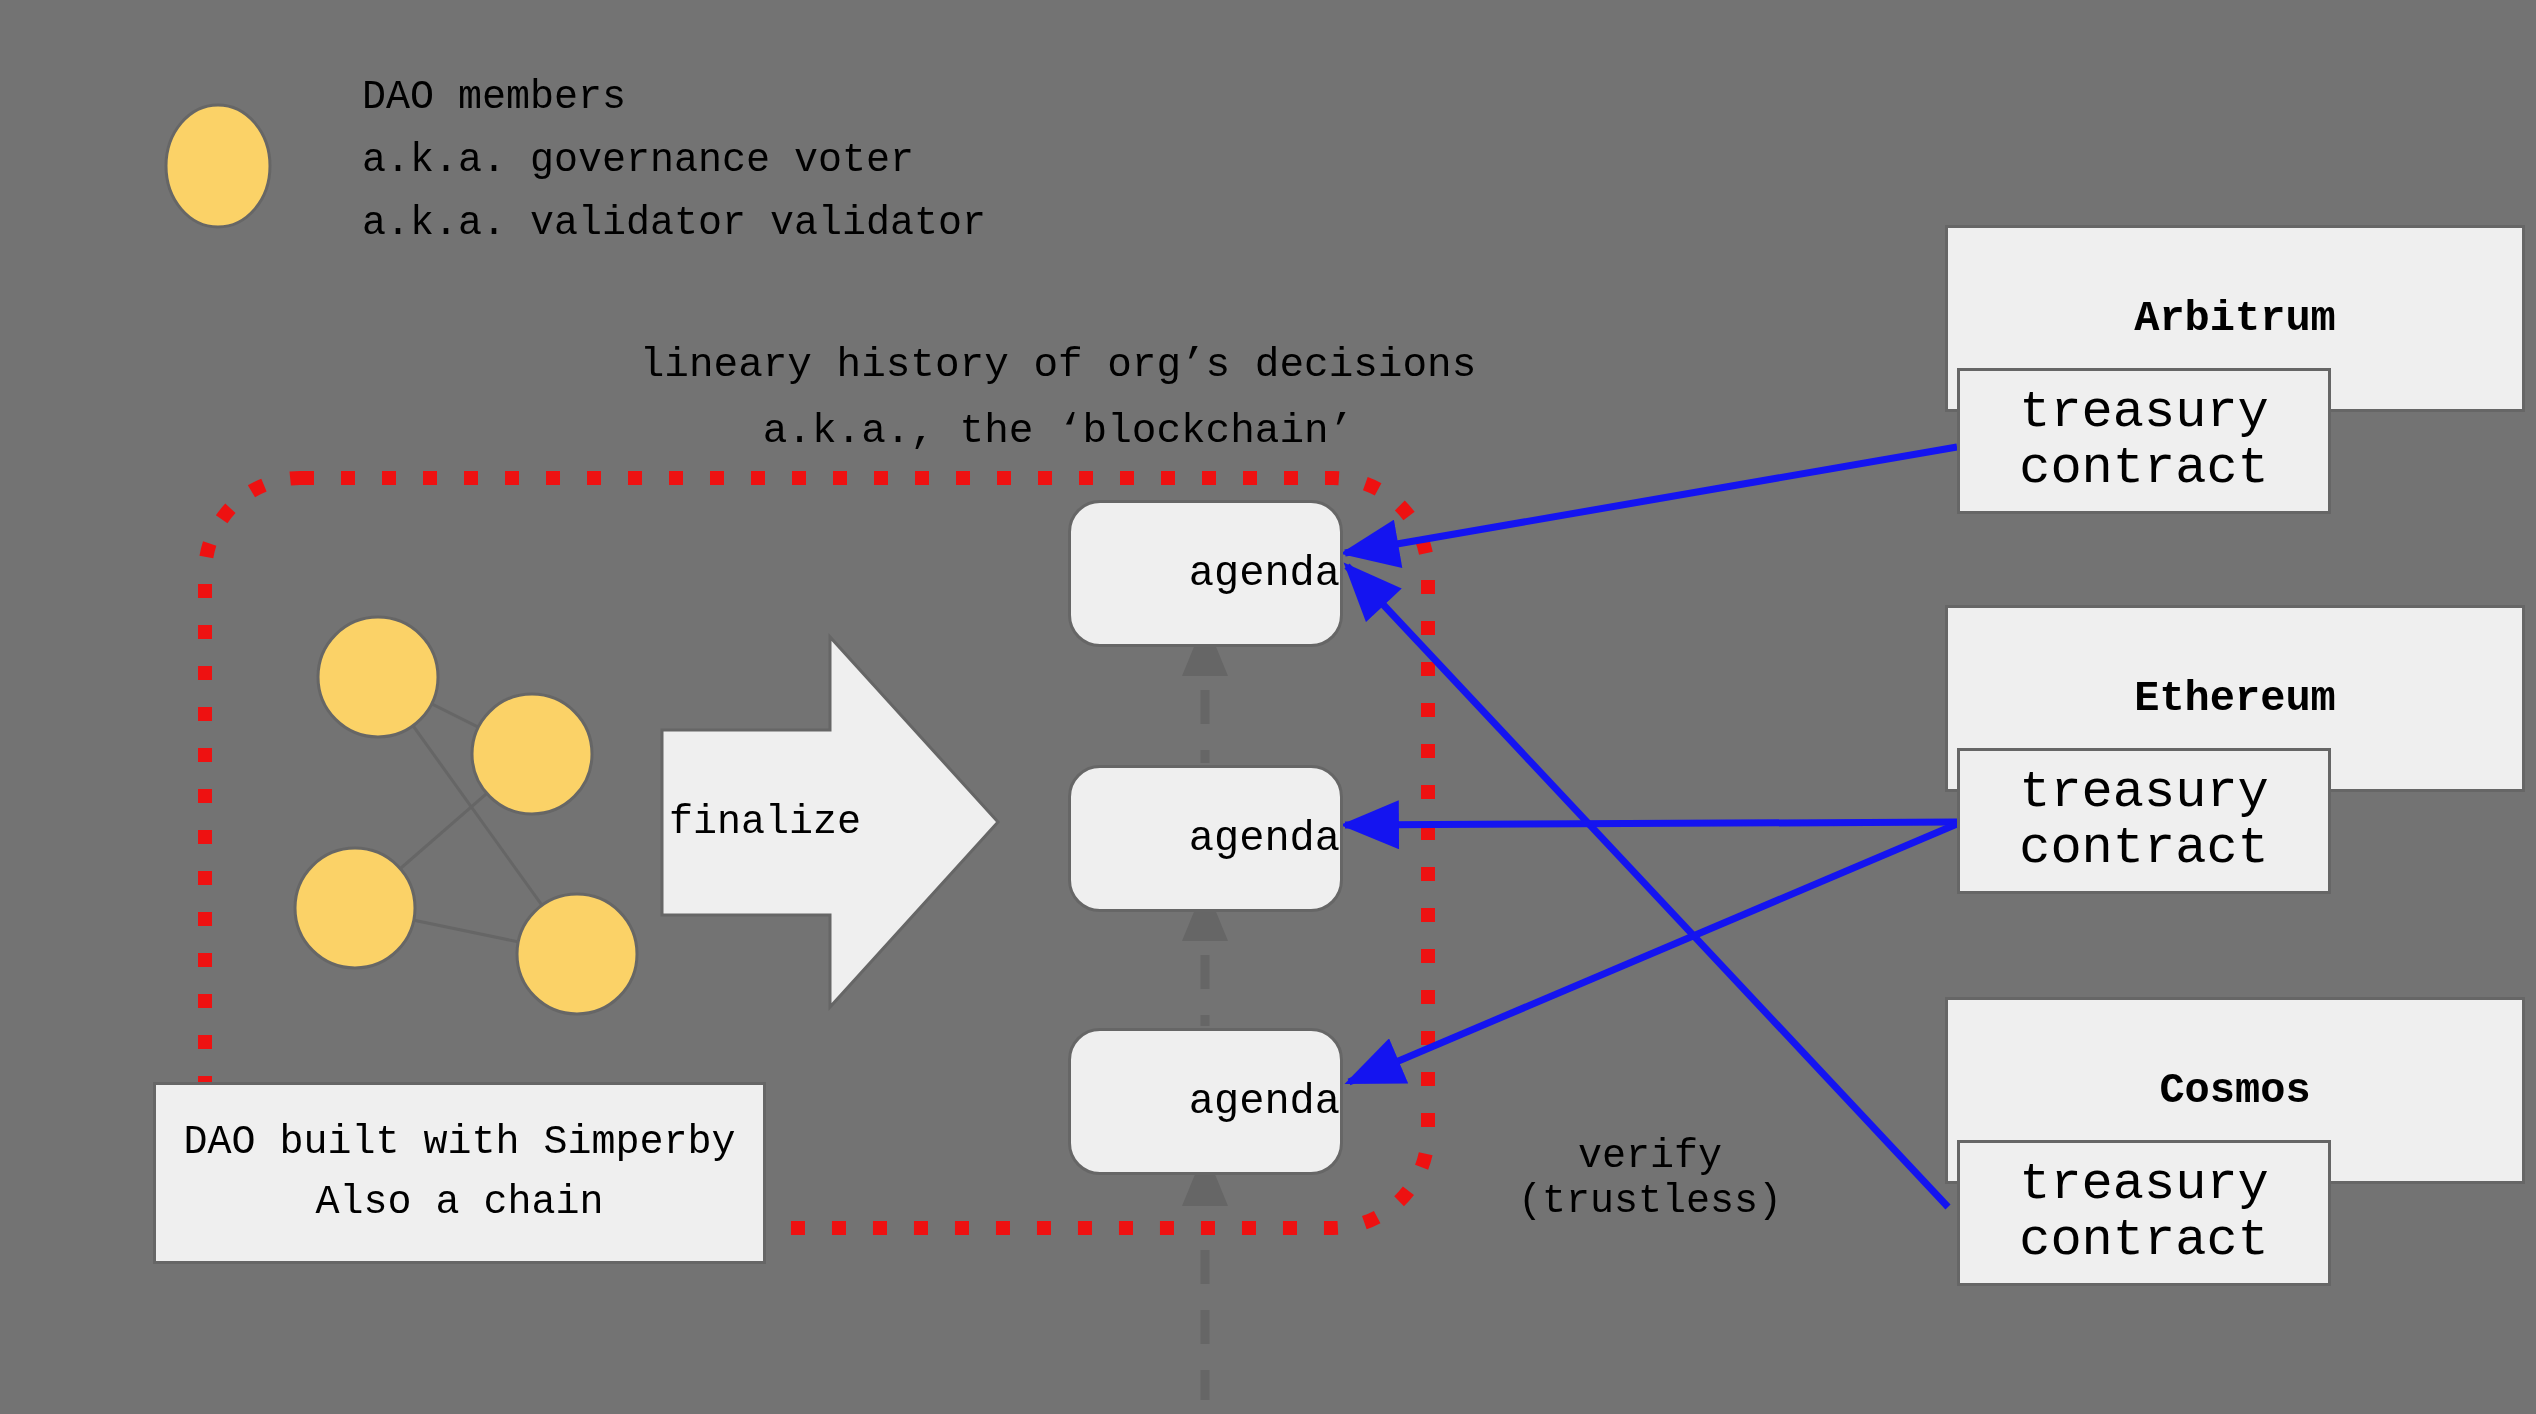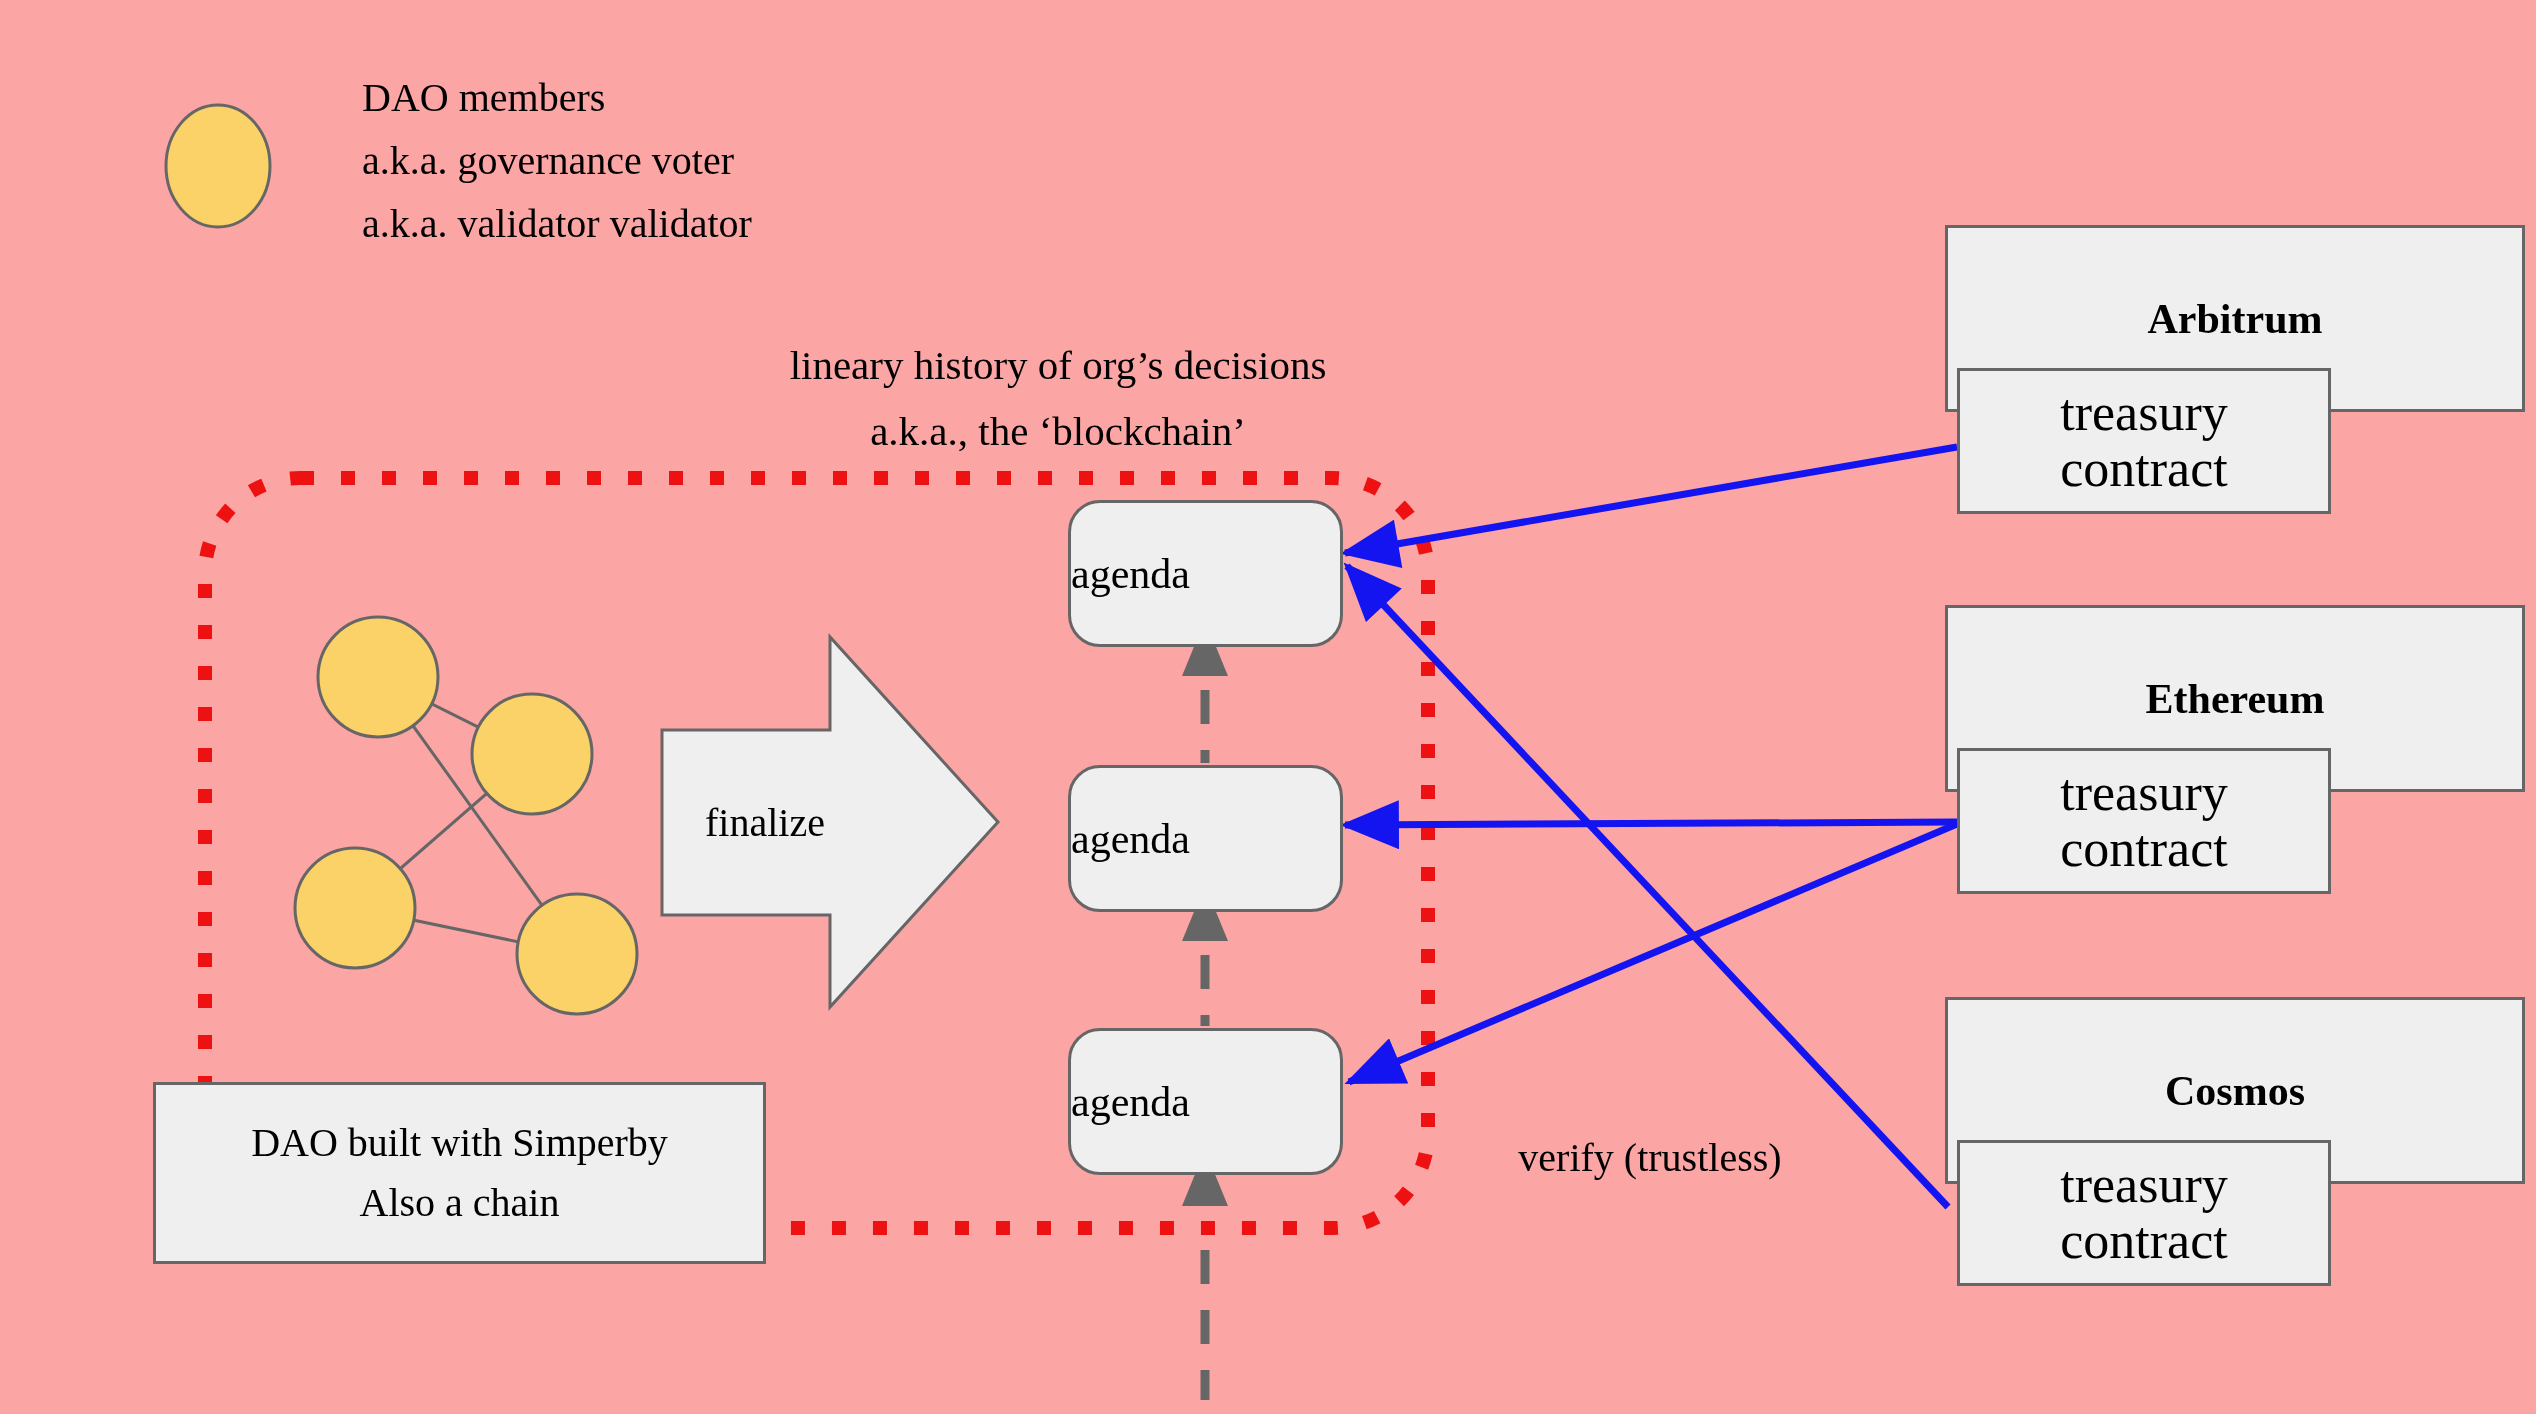--- a/index.html
+++ b/index.html
@@ -1,36 +1,36 @@
 <!DOCTYPE html>
 <html style="--dotted-border: #ee1111; --verify-arrow: #1414f0; --member-fill: #fbd267; --outline-gray: #666666; --chain-arrow-gray: #666666; --box-fill: #efefef; --text: #000000;"><head>
 <meta charset="utf-8">
 <style>
   html,body{margin:0;padding:0;background:#fff;}
   .canvas{
     position:relative;
     width:2536px;height:1414px;
-    background:#fca5a5;
-    font-family:Liberation Serif, serif;
+    background:#737373;
+    font-family:Liberation Mono, monospace;
     color:var(--text,#000);
     overflow:hidden;
   }
   .layer-svg{position:absolute;left:0;top:0;z-index:1;}
   .abs{position:absolute;}
   .lbl{z-index:2;}
   .box{
     box-sizing:border-box;
     border:3px solid var(--outline-gray,#666);
     background:var(--box-fill,#efefef);
     z-index:2;
   }
   .agenda-box{
     left:1068px;width:275px;height:147px;
     border-radius:32px;
-    display:flex;align-items:center;justify-content:flex-start;
+    display:flex;align-items:center;justify-content:flex-end;
     font-size:42px;
   }
   .dao-box{
     left:153px;top:1082px;width:613px;height:182px;
     display:flex;flex-direction:column;align-items:center;justify-content:center;
     font-size:40px;line-height:60px;text-align:left;
   }
   .chain-box{
     left:1913px;width:580px;height:187px;
     display:flex;align-items:center;justify-content:center;

